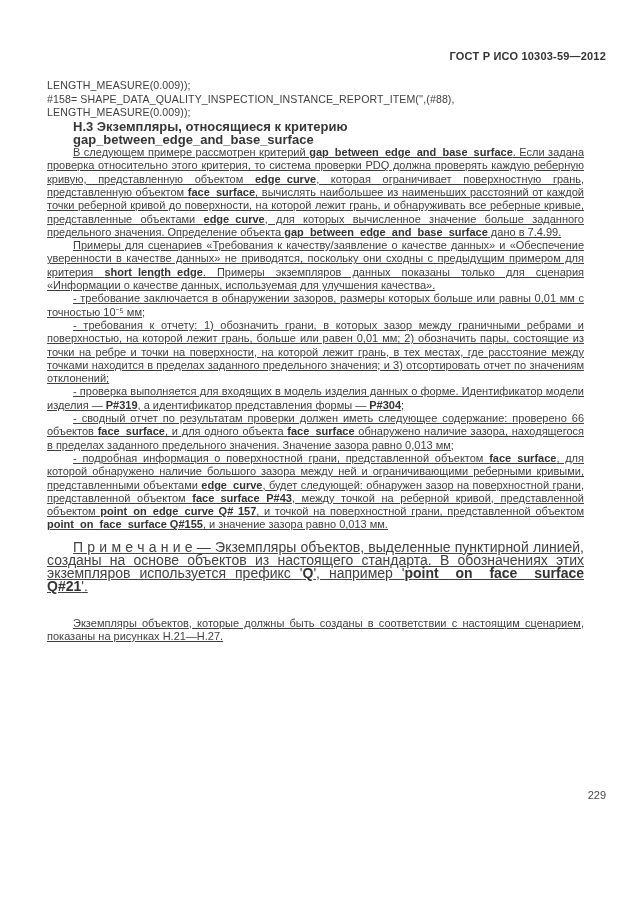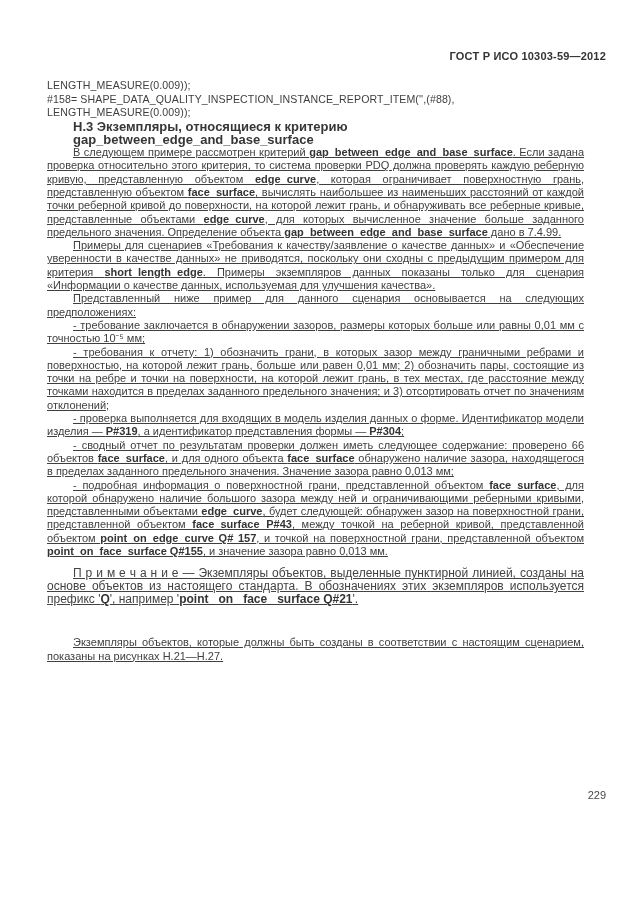--- a/index.html
+++ b/index.html
@@ -41,24 +41,24 @@
   }
   .para {
     margin: 0;
     font-size: 11px;
     line-height: 13.3px;
     text-align: justify;
     text-indent: 26px;
     text-decoration: underline;
   }
   .para.note {
-    font-size: 12px;
+    font-size: 14px;
     line-height: 13px;
     margin-top: 9px;
-    margin-bottom: 30px;
+    margin-bottom: 24px;
     color: #434343;
   }
   .b { font-weight: bold; color: #343434; }
   .page-number {
     position: absolute;
     top: 789px;
     right: 47px;
     font-size: 11px;
     color: #4a4a4a;
   }
@@ -74,21 +74,20 @@
         <div class="code-line">LENGTH_MEASURE(0.009));</div>
         <div class="code-line">#158= SHAPE_DATA_QUALITY_INSPECTION_INSTANCE_REPORT_ITEM('',(#88),</div>
         <div class="code-line">LENGTH_MEASURE(0.009));</div>
       </div>
 
     <p class="section-heading">Н.3 Экземпляры, относящиеся к критерию gap_between_edge_and_base_surface</p>
 
     <div>
         <p class="para"><span>В следующем примере рассмотрен критерий </span><span class="b">gap_between_edge_and_base_surface</span><span>. Если задана проверка относительно этого критерия, то система проверки PDQ должна проверять каждую реберную кривую, представленную объектом </span><span class="b">edge_curve</span><span>, которая ограничивает поверхностную грань, представленную объектом </span><span class="b">face_surface</span><span>, вычислять наибольшее из наименьших расстояний от каждой точки реберной кривой до поверхности, на которой лежит грань, и обнаруживать все реберные кривые, представленные объектами </span><span class="b">edge_curve</span><span>, для которых вычисленное значение больше заданного предельного значения. Определение объекта </span><span class="b">gap_between_edge_and_base_surface</span><span> дано в 7.4.99.</span></p>
         <p class="para"><span>Примеры для сценариев «Требования к качеству/заявление о качестве данных» и «Обеспечение уверенности в качестве данных» не приводятся, поскольку они сходны с предыдущим примером для критерия </span><span class="b">short_length_edge</span><span>. Примеры экземпляров данных показаны только для сценария «Информации о качестве данных, используемая для улучшения качества».</span></p>
-        <p class="para"><span>Представленный ниже пример для данного сценария основывается на следующих предположениях:</span></p>
         <p class="para"><span>- требование заключается в обнаружении зазоров, размеры которых больше или равны 0,01 мм с точностью 10⁻⁵ мм;</span></p>
         <p class="para"><span>- требования к отчету: 1) обозначить грани, в которых зазор между граничными ребрами и поверхностью, на которой лежит грань, больше или равен 0,01 мм; 2) обозначить пары, состоящие из точки на ребре и точки на поверхности, на которой лежит грань, в тех местах, где расстояние между точками находится в пределах заданного предельного значения; и 3) отсортировать отчет по значениям отклонений;</span></p>
         <p class="para"><span>- проверка выполняется для входящих в модель изделия данных о форме. Идентификатор модели изделия — </span><span class="b">P#319</span><span>, а идентификатор представления формы — </span><span class="b">P#304</span><span>;</span></p>
         <p class="para"><span>- сводный отчет по результатам проверки должен иметь следующее содержание: проверено 66 объектов </span><span class="b">face_surface</span><span>, и для одного объекта </span><span class="b">face_surface</span><span> обнаружено наличие зазора, находящегося в пределах заданного предельного значения. Значение зазора равно 0,013 мм;</span></p>
         <p class="para"><span>- подробная информация о поверхностной грани, представленной объектом </span><span class="b">face_surface</span><span>, для которой обнаружено наличие большого зазора между ней и ограничивающими реберными кривыми, представленными объектами </span><span class="b">edge_curve</span><span>, будет следующей: обнаружен зазор на поверхностной грани, представленной объектом </span><span class="b">face_surface P#43</span><span>, между точкой на реберной кривой, представленной объектом </span><span class="b">point_on_edge_curve Q# 157</span><span>, и точкой на поверхностной грани, представленной объектом </span><span class="b">point_on_face_surface Q#155</span><span>, и значение зазора равно 0,013 мм.</span></p>
         <p class="para note"><span>П р и м е ч а н и е — Экземпляры объектов, выделенные пунктирной линией, созданы на основе объектов из настоящего стандарта. В обозначениях этих экземпляров используется префикс '</span><span class="b">Q</span><span>', например '</span><span class="b">point_ on_ face_ surface Q#21</span><span>'.</span></p>
         <p class="para"><span>Экземпляры объектов, которые должны быть созданы в соответствии с настоящим сценарием, показаны на рисунках Н.21—Н.27.</span></p>
       </div>
   </div>
 

